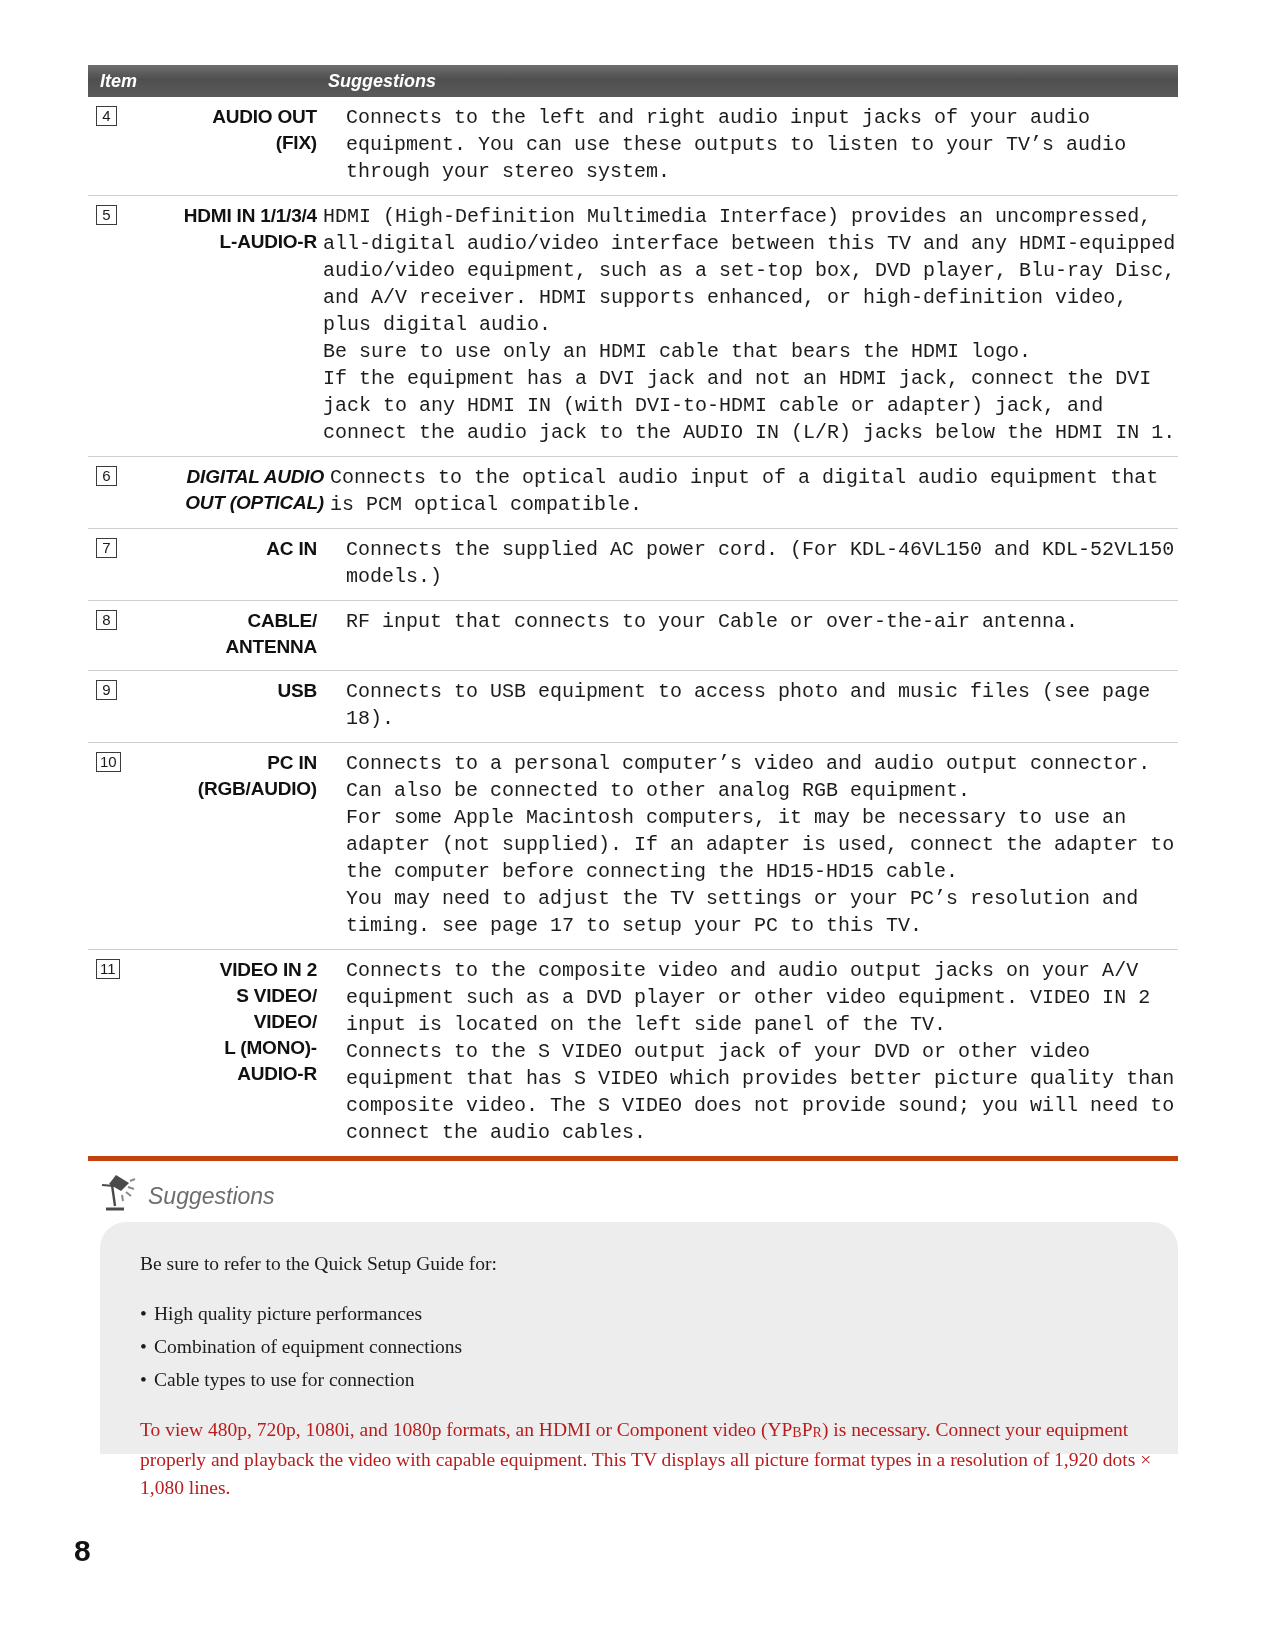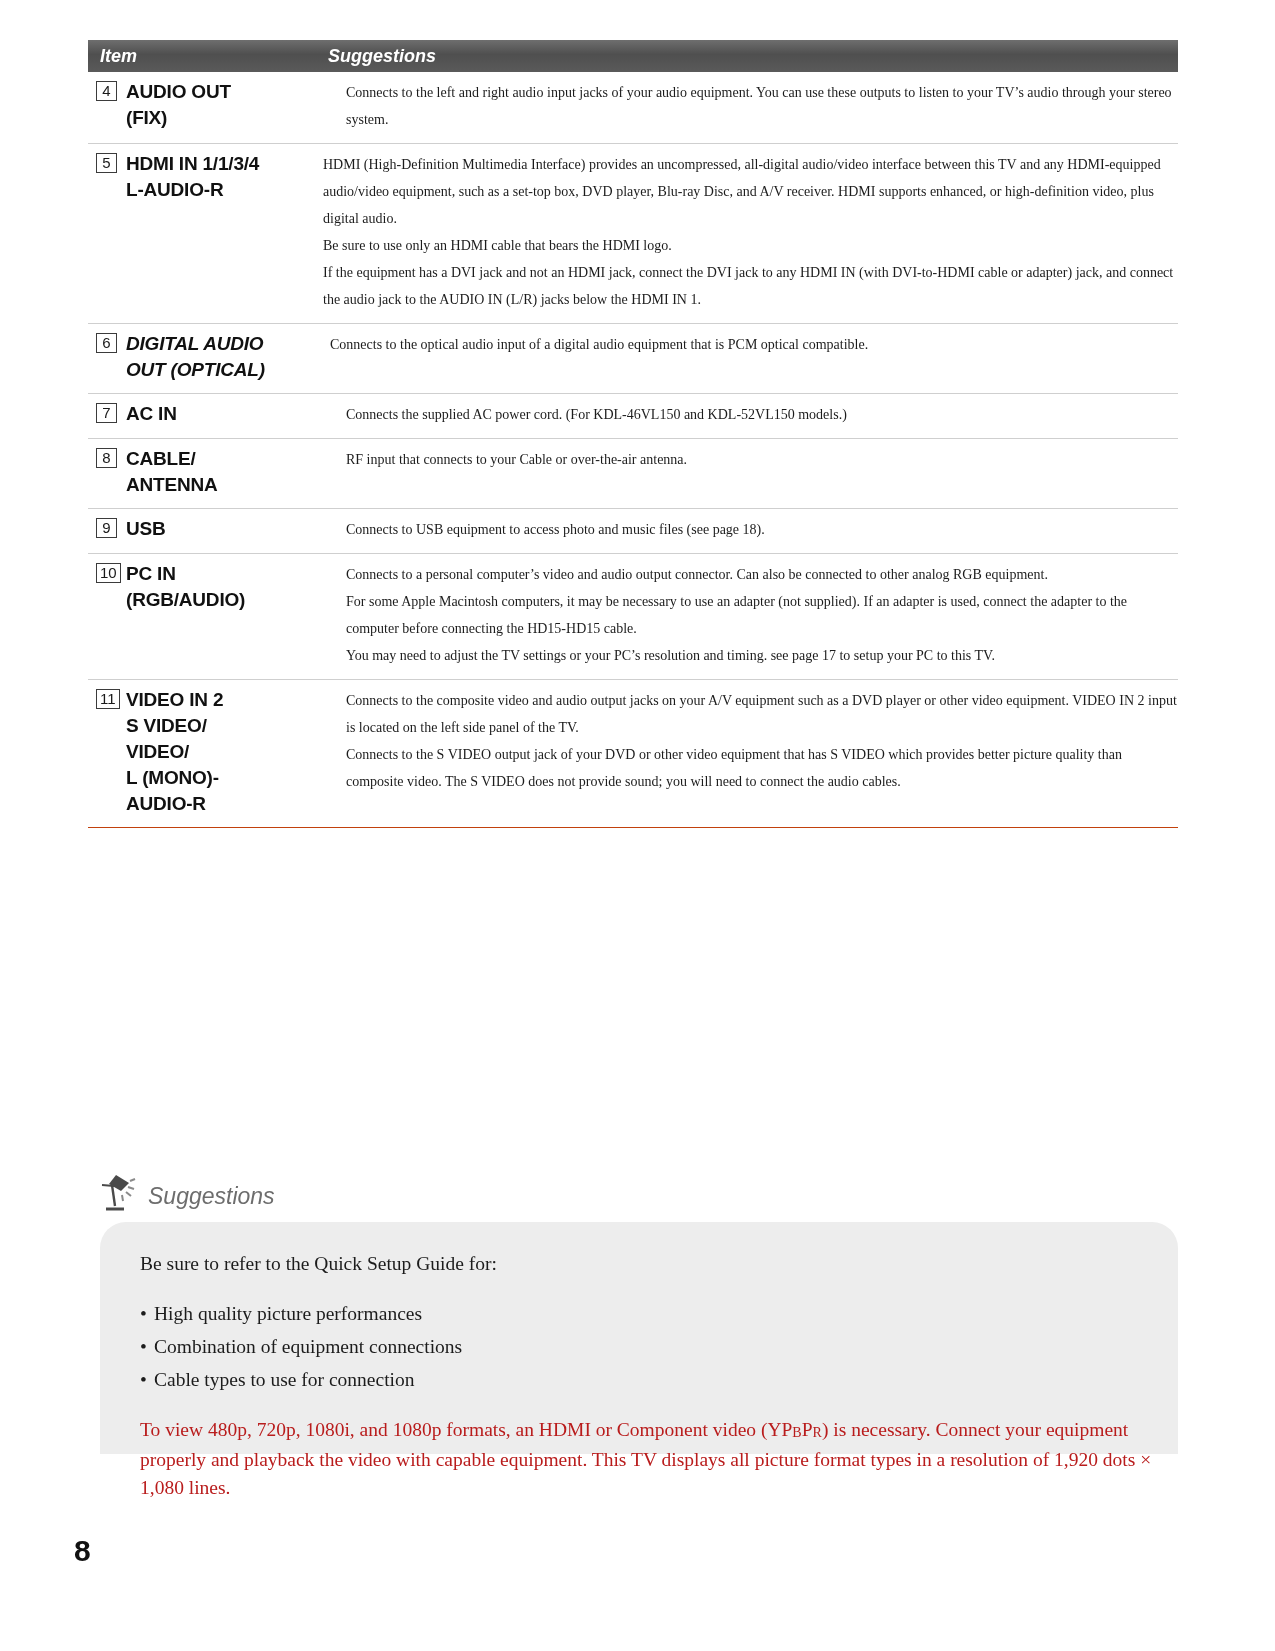--- a/index.html
+++ b/index.html
@@ -20,21 +20,21 @@
     position: absolute;
     left: 0; top: 0;
     width: 1275px;
     height: 1651px;
   }
 
   
   .spec-table {
     position: absolute;
     left: 88px;
-    top: 40px;
+    top: 65px;
     width: 1090px;
   }
 
   .thead {
     display: flex;
     align-items: center;
     height: 32px;
     background: linear-gradient(180deg, #6e6e6e 0%, #4f4f4f 45%, #5a5a5a 100%);
     color: #ffffff;
     font-family: "Liberation Sans", sans-serif;
@@ -50,21 +50,21 @@
   .thead .th-desc {
     flex: 1;
   }
 
   .trow {
     display: flex;
     border-bottom: 1px solid #cfcfcf;
     padding: 7px 0 10px 0;
     box-sizing: border-box;
   }
-  .trow:last-child { border-bottom: 1px solid #c2410c; }
+  .trow:last-child { border-bottom: 5px solid #c2410c; }
 
   .cell-num {
     width: 38px;
     flex: 0 0 38px;
     padding-left: 8px;
     box-sizing: border-box;
     padding-top: 2px;
   }
   .numbox {
     display: inline-block;
@@ -88,32 +88,32 @@
     letter-spacing: -0.2px;
     color: #111;
     padding-right: 4px;
     box-sizing: border-box;
   }
   
   .trow.wide-label .cell-label { flex: 0 0 202px; width: 202px; font-style: italic; }
 
   .cell-desc {
     flex: 1;
-    font-family: Liberation Serif, serif;
-    font-size: 14px;
+    font-family: Liberation Mono, monospace;
+    font-size: 20px;
     line-height: 27px;
     color: #1c1c1c;
     padding-left: 2px;
   }
   .cell-desc p { margin: 0; }
 
   
   .trow.desc-indent .cell-desc { padding-left: 25px; }
 
-  .lbl-line { display: block; }
+  .lbl-line { display: block; text-align: right; }
 
   
   .sugg-head {
     position: absolute;
     left: 100px;
     top: 1172px;
     display: flex;
     align-items: flex-end;
     height: 40px;
   }

